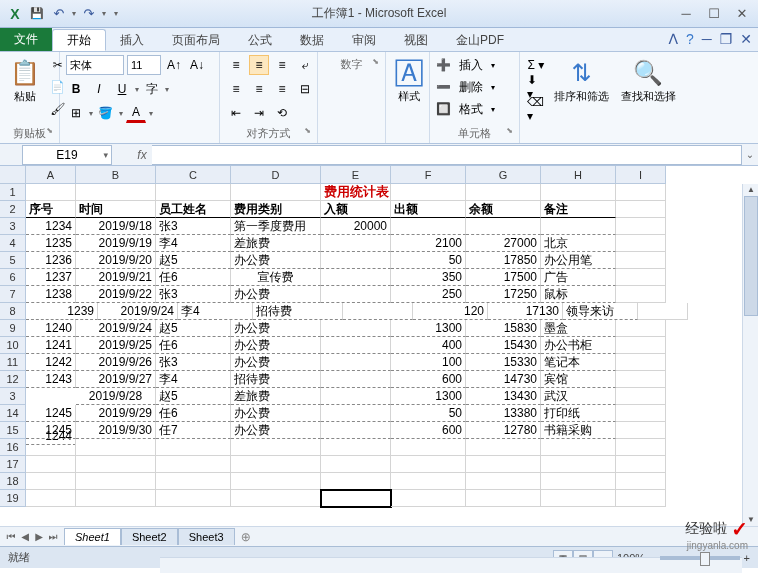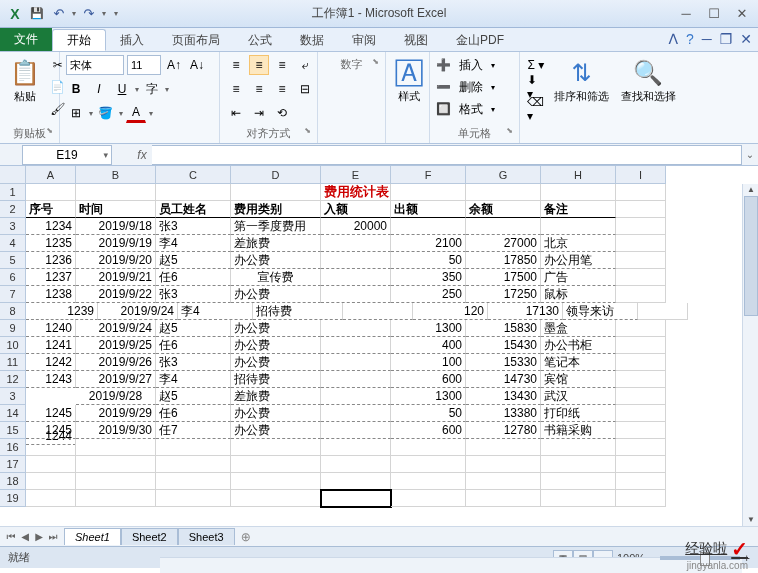--- a/index.html
+++ b/index.html
@@ -79,21 +79,21 @@
 
 
 .statusbar { height: 22px; background: #dce6f2; border-top: 1px solid #a9bdd6; display: flex; align-items: center; justify-content: space-between; padding: 0 8px; font-size: 11px; color: #444; }
 .zoom-area { display: flex; align-items: center; gap: 4px; }
 .view-btns { display: flex; gap: 0; }
 .vbtn { width: 20px; height: 16px; border: 1px solid #a9bdd6; background: #eef3f9; display: flex; align-items: center; justify-content: center; font-size: 9px; cursor: pointer; }
 .zslider { width: 80px; height: 4px; background: #a9bdd6; position: relative; }
 .zslider::before { content: ""; position: absolute; left: 40px; top: -4px; width: 8px; height: 12px; background: #eef3f9; border: 1px solid #888; }
 
 
-.watermark { position: absolute; right: 10px; bottom: 12px; font-size: 14px; color: #333; display: flex; align-items: center; gap: 4px; pointer-events: none; text-decoration: underline; }
+.watermark { position: absolute; right: 10px; bottom: 32px; font-size: 14px; color: #333; display: flex; align-items: center; gap: 4px; pointer-events: none; }
 .watermark .red { color: #d00; font-size: 20px; font-weight: bold; }
 .watermark .sub { font-size: 10px; color: #888; position: absolute; right: 0; bottom: -10px; }
 </style>
 </head>
 <body>
 
 <div class="titlebar">
   <div class="qat">
     <span class="qat-icon excel-icon">X</span>
     <span class="qat-icon save-icon">💾</span>

